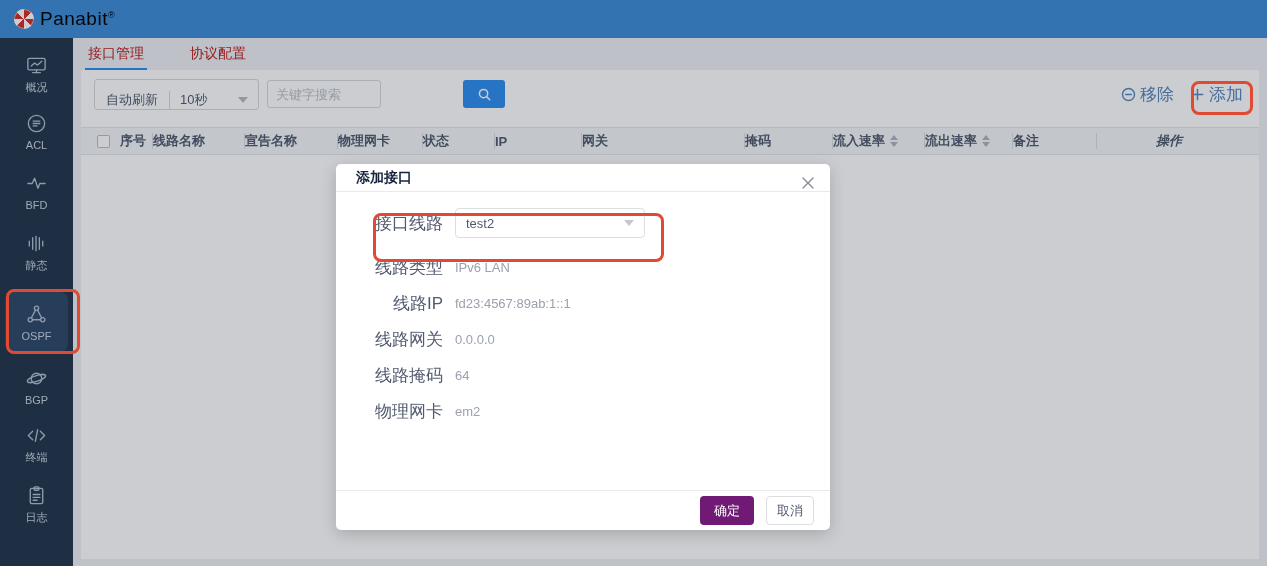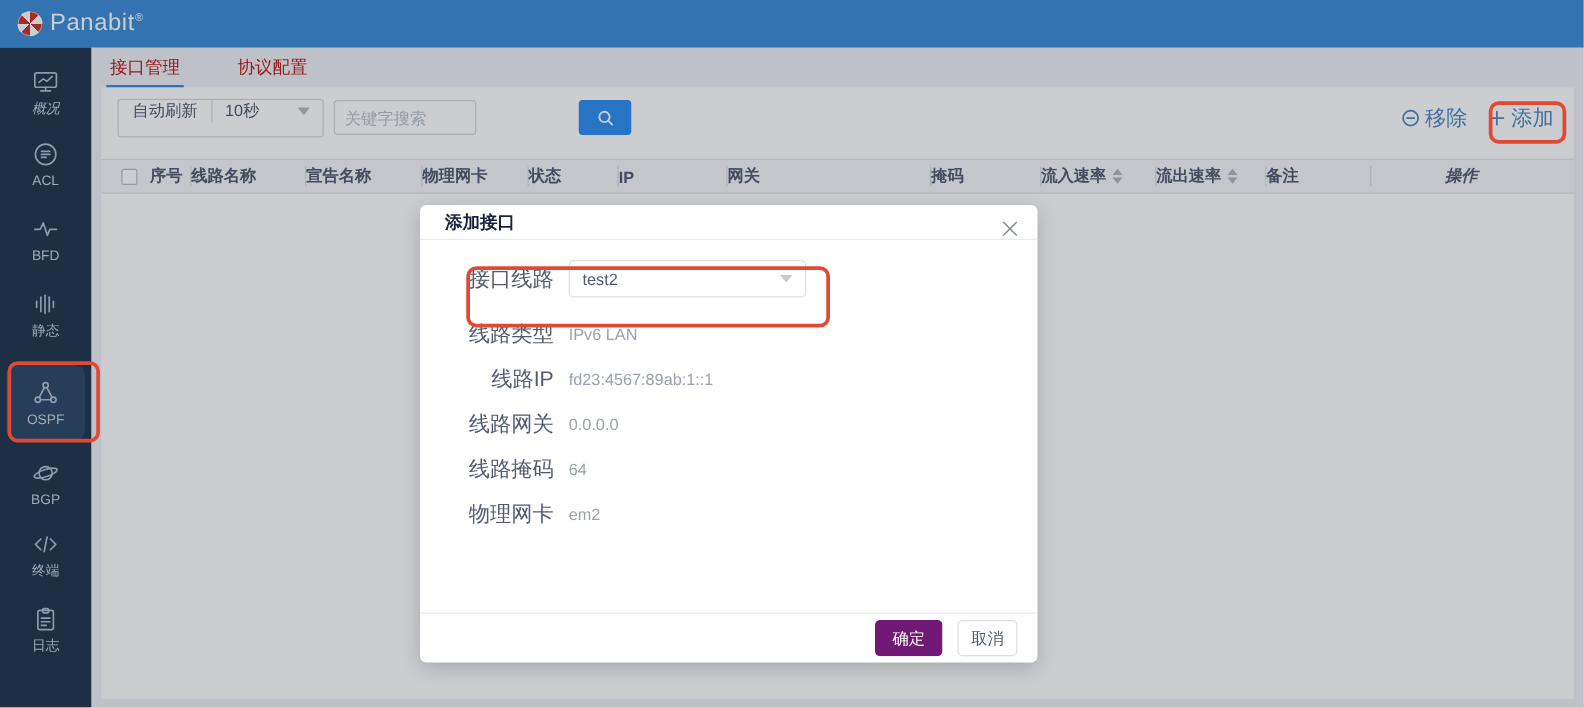--- a/index.html
+++ b/index.html
@@ -6,50 +6,50 @@
   html,body { width:1267px; height:566px; overflow:hidden; }
   body { font-family:"Liberation Sans","DejaVu Sans",sans-serif; background:#EFF1F5; position:relative; }
 
   
   .topbar { position:absolute; left:0; top:0; width:1267px; height:38px; background:#3D8CD8;
             display:flex; align-items:center; padding-left:14px; z-index:1; }
   .logo-umbrella { width:20px; height:20px; border-radius:50%;
      background:conic-gradient(#D22F27 0 45deg,#fff 45deg 90deg,#D22F27 90deg 135deg,#fff 135deg 180deg,
                 #D22F27 180deg 225deg,#fff 225deg 270deg,#D22F27 270deg 315deg,#fff 315deg 360deg);
      box-shadow:0 0 0 1px rgba(255,255,255,.55) inset; }
-  .brand { color:#ffffff; font-size:19px; margin-left:6px; letter-spacing:.5px; }
+  .brand { color:#000000; font-size:19px; margin-left:6px; letter-spacing:.5px; }
   .brand sup { font-size:9px; vertical-align:super; }
 
   
   .sidebar { position:absolute; left:0; top:38px; width:73px; height:528px; background:#22344B; z-index:1;
              display:flex; flex-direction:column; align-items:center; }
   .side-item { width:63px; height:46px; display:flex; flex-direction:column; align-items:center;
                justify-content:center; gap:5px; cursor:pointer; }
   .side-item svg { width:23px; height:23px; stroke:#AFC0D2; fill:none; stroke-width:1.4;
                    stroke-linecap:round; stroke-linejoin:round; }
   .side-item .slabel { font-size:11px; color:#C9D3DE; line-height:11px; }
-  .side-item:nth-child(1){ margin-top:12px;font-style:italic; }
+  .side-item:nth-child(1){ margin-top:12px; }
   .side-item:nth-child(2){ margin-top:12px; }
   .side-item:nth-child(3){ margin-top:14px; }
   .side-item:nth-child(4){ margin-top:14px; }
   .side-item.active { margin-top:18px; height:60px; background:#2C4867; border-radius:8px; }
   .side-item:nth-child(6){ margin-top:11px; }
   .side-item:nth-child(7){ margin-top:11px; }
   .side-item:nth-child(8){ margin-top:14px; }
 
   
   .content { position:absolute; left:73px; top:38px; width:1194px; height:528px; z-index:1; }
   .tabbar { height:32px; display:flex; align-items:flex-end; padding-left:12px; }
   .tab { font-size:14px; padding:0 3px 7px 3px; margin-right:40px; color:#b91c1c; cursor:pointer; }
   .tab.active { color:#b91c1c; border-bottom:2px solid #2D8CF0; padding-bottom:5px; }
 
   .panel { position:absolute; left:8px; top:32px; width:1178px; height:489px; background:#fff; }
 
   .toolbar { height:28px; margin:10px 16px 0 13px; display:flex; align-items:center; }
-  .refresh-group { height:31px; display:flex; align-items:flex-start; border:1px solid #D5D9DE; border-radius:3px;
+  .refresh-group { height:31px; display:flex; align-items:flex-end; border:1px solid #D5D9DE; border-radius:3px;
                    background:#fff; font-size:13px; color:#515A6E; }
   .refresh-group .cell1 { display:flex; align-items:center; padding:0 11px; border-right:1px solid #D5D9DE; }
   .refresh-group .cell2 { display:flex; align-items:center; padding:0 10px; width:88px; justify-content:space-between; cursor:pointer; }
   .chev { width:0; height:0; border-left:5px solid transparent; border-right:5px solid transparent;
           border-top:6px solid #B6BCC4; }
   .search-input { margin-left:8px; width:114px; height:28px; border:1px solid #D5D9DE; border-radius:3px;
                   padding:0 8px; font-size:13px; color:#515A6E; outline:none; }
   .search-input::placeholder { color:#BCC1C9; }
   .search-btn { margin-left:82px; width:42px; height:28px; background:#2D8CF0; border:none; border-radius:3px;
                 display:flex; align-items:center; justify-content:center; cursor:pointer; }

